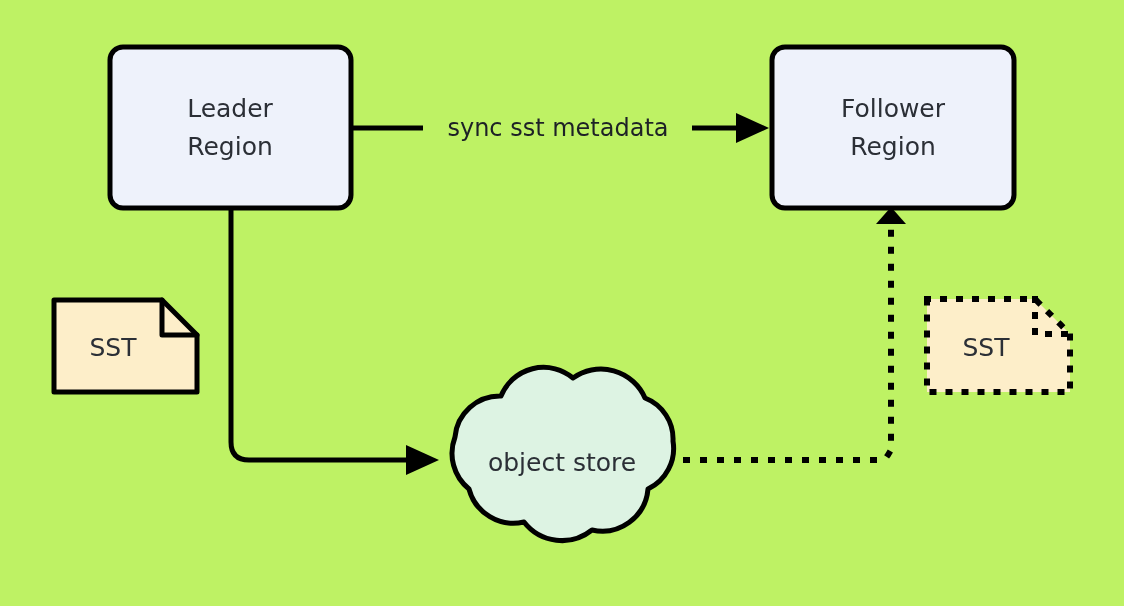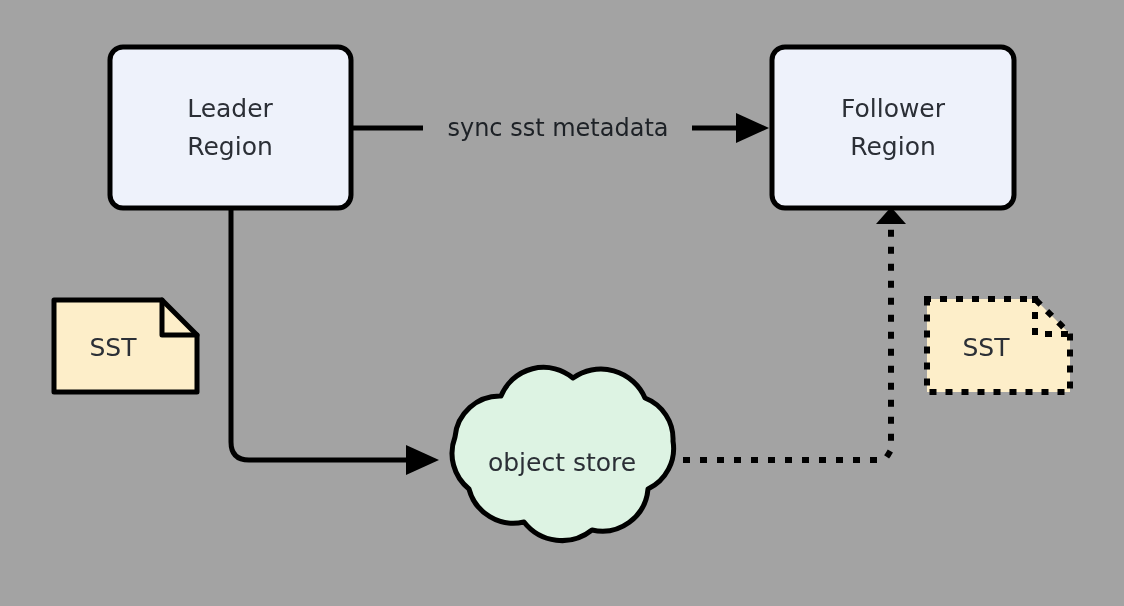--- a/index.html
+++ b/index.html
@@ -10,21 +10,21 @@
   body {
     width: 1124px;
     height: 606px;
     overflow: hidden;
     font-family: "DejaVu Sans", "Liberation Sans", sans-serif;
   }
   #diagram-root {
     position: relative;
     width: 1124px;
     height: 606px;
-    background: #a3a3a3;
+    background: #bef264;
   }
   svg#diagram-canvas {
     position: absolute;
     left: 0;
     top: 0;
     width: 1124px;
     height: 606px;
     display: block;
   }
   .node-label {

